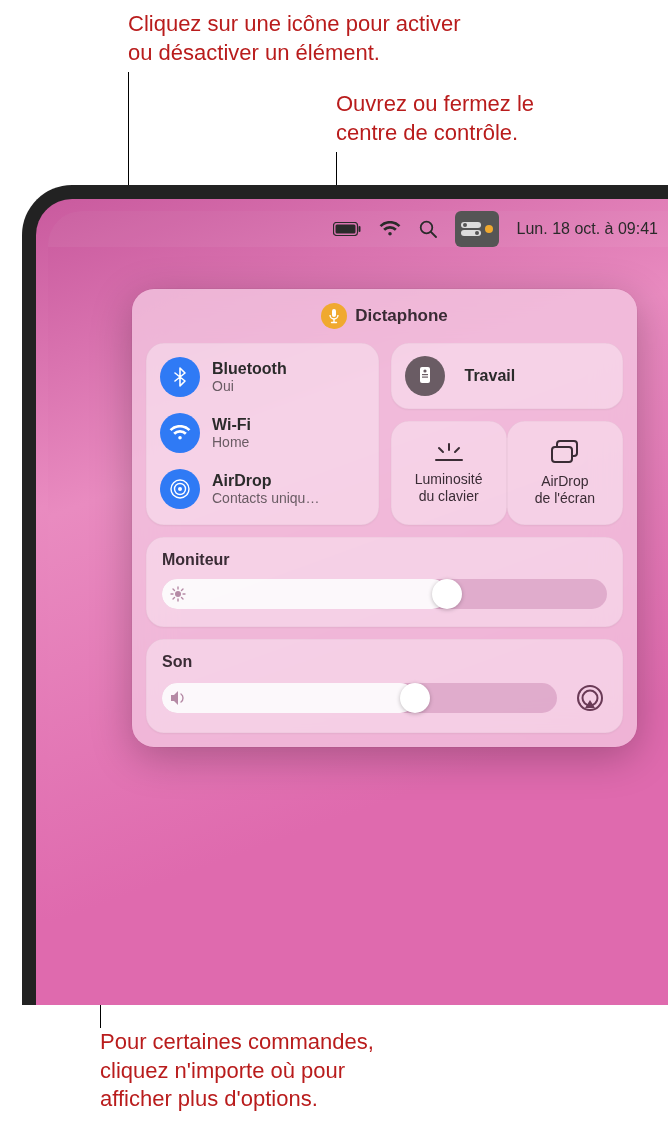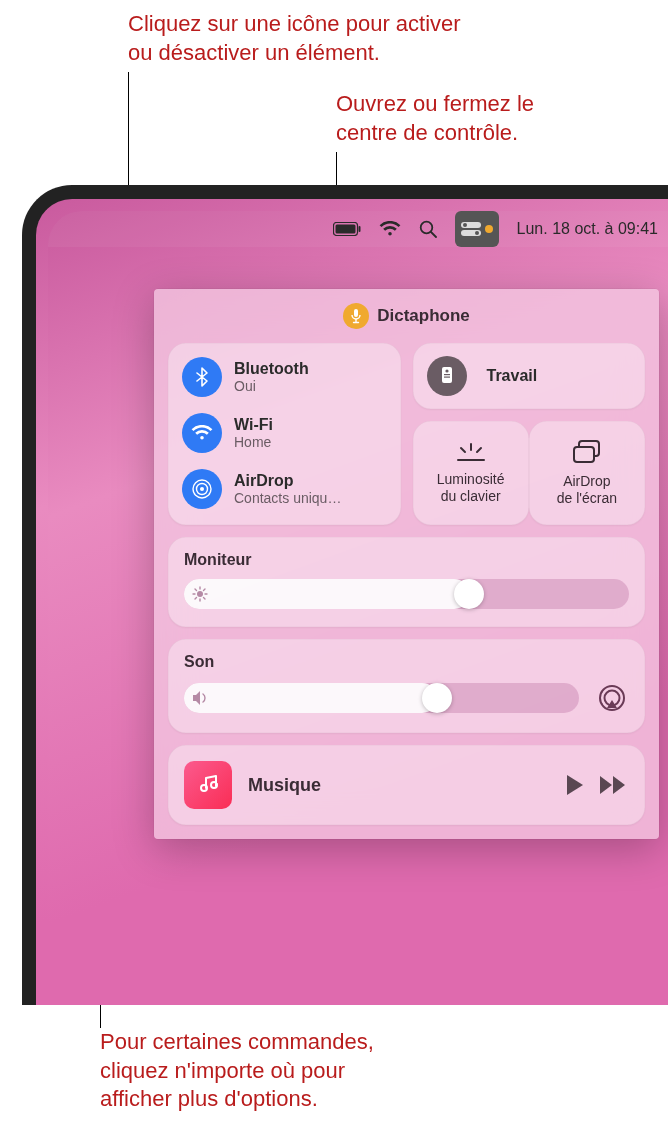--- a/index.html
+++ b/index.html
@@ -70,25 +70,25 @@
     gap: 4px;
   }
   .menubar-clock {
     font-size: 16px;
     color: #2a2a2a;
     white-space: nowrap;
   }
   .control-center {
     position: absolute;
     top: 78px;
-    left: 106px;
+    left: 84px;
     width: 505px;
     background: rgba(244, 200, 225, 0.78);
     backdrop-filter: blur(20px);
-    border-radius: 4px;
+    border-radius: 22px;
     padding: 14px;
     box-shadow: 0 10px 40px rgba(0,0,0,0.25), 0 0 0 0.5px rgba(0,0,0,0.08);
   }
   .cc-recording-bar {
     display: flex;
     align-items: center;
     justify-content: center;
     gap: 8px;
     font-weight: 600;
     font-size: 17px;
@@ -421,38 +421,17 @@
             <span class="airplay-btn">
               <svg width="28" height="28" viewBox="0 0 28 28">
                   <circle cx="14" cy="14" r="12" fill="none" stroke="#6a3a56" stroke-width="2"></circle>
                   <circle cx="14" cy="14" r="7.5" fill="none" stroke="#6a3a56" stroke-width="2"></circle>
                   <polygon points="14,16 9,24 19,24" fill="#6a3a56"></polygon>
                 </svg>
             </span>
           </div>
         </div>
 
-        <div class="cc-tile music-tile">
-          <span class="music-art">
-            <svg width="24" height="24" viewBox="0 0 24 24">
-                <path d="M8 18a3 3 0 100-6 3 3 0 000 6zM18 15a3 3 0 100-6 3 3 0 000 6zM10 15V5l10-2v10" stroke="#fff" stroke-width="2" fill="none" stroke-linecap="round" stroke-linejoin="round"></path>
-              </svg>
-          </span>
-          <span class="music-title">Musique</span>
-          <div class="music-controls">
-            <span>
-              <svg width="20" height="22" viewBox="0 0 20 22">
-                  <polygon points="2,1 18,11 2,21" fill="#5a4752"></polygon>
-                </svg>
-            </span>
-            <span>
-              <svg width="30" height="20" viewBox="0 0 30 20">
-                  <polygon points="1,1 13,10 1,19" fill="#5a4752"></polygon>
-                  <polygon points="14,1 26,10 14,19" fill="#5a4752"></polygon>
-                </svg>
-            </span>
-          </div>
-        </div>
 
       </div>
     </div>
   </div>
 </div>
 
 </body></html>

